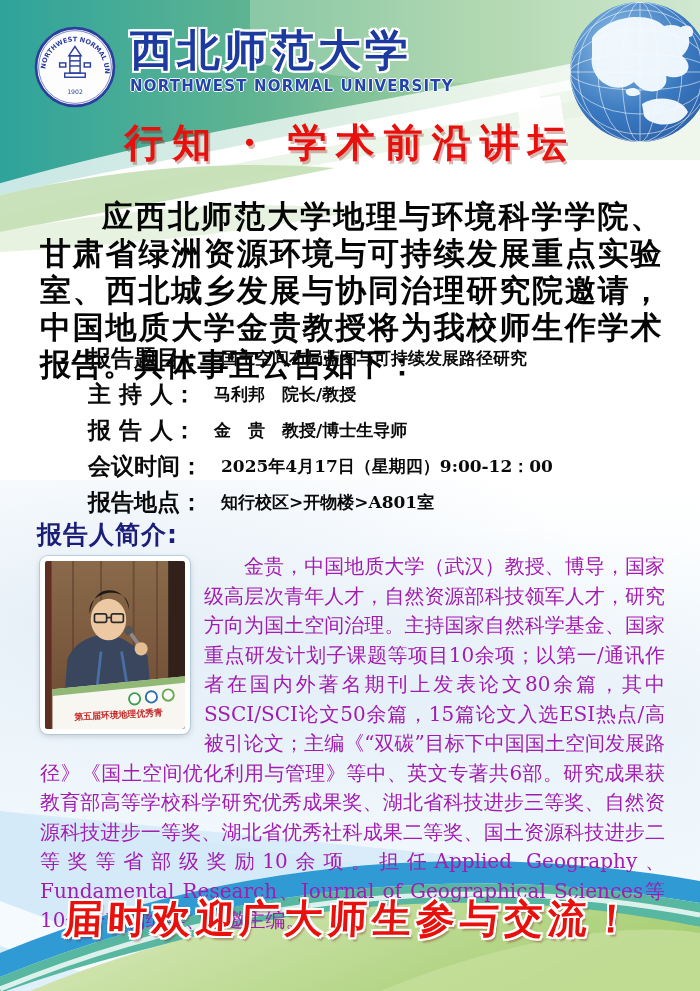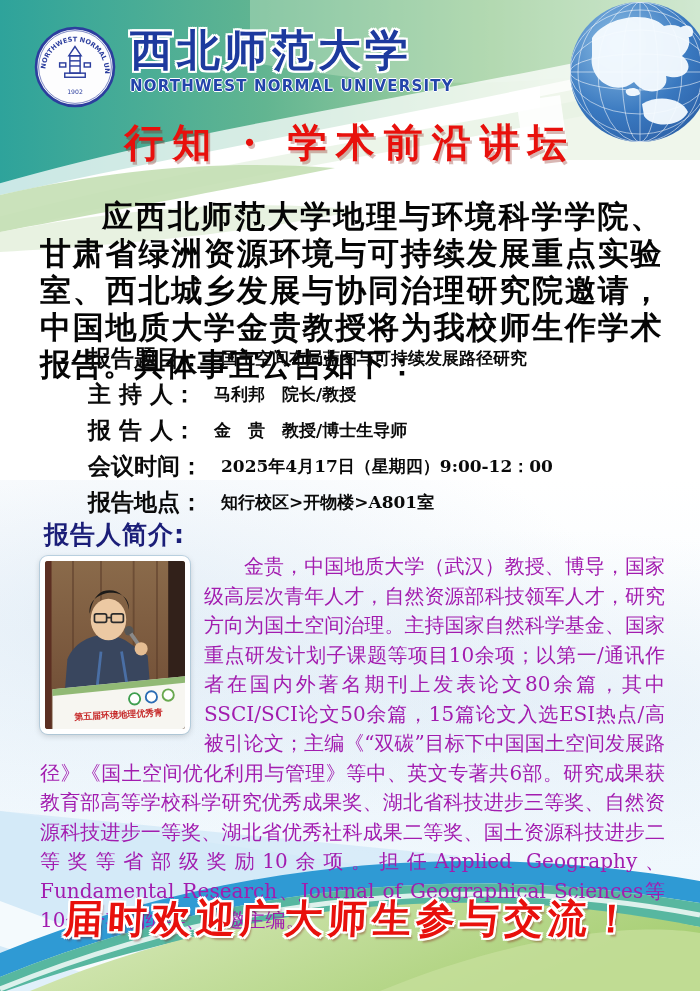--- a/index.html
+++ b/index.html
@@ -53,21 +53,21 @@
 
   .details { position:absolute; top:340px; left:88px; width:580px; z-index:3; }
   .detail-row { display:flex; align-items:center; height:36px; }
   .detail-label {
     font-family:"DejaVu Sans","Liberation Sans",sans-serif;
     font-weight:bold; font-size:23px; color:#0a0a0a; white-space:pre;
   }
   .detail-value { font-size:17px; font-weight:700; color:#0a0a0a; margin-left:18px; white-space:pre; }
 
   .bio-heading {
-    position:absolute; top:518px; left:44px; z-index:3;
+    position:absolute; top:518px; left:37px; z-index:3;
     font-family:"DejaVu Sans","Liberation Sans",sans-serif;
     font-size:25px; font-weight:800; color:#1b1e78; letter-spacing:1px;
   }
 
   .bio-body { position:absolute; top:552px; left:40px; width:625px; z-index:3; }
   .photo {
     float:left; width:150px; height:178px; margin:4px 14px 6px 0;
     border:5px solid #fff; border-radius:8px; overflow:hidden;
     box-shadow:0 0 0 1px rgba(150,185,210,.55), 0 2px 6px rgba(0,0,0,.18);
     background:#7a5a3e;

